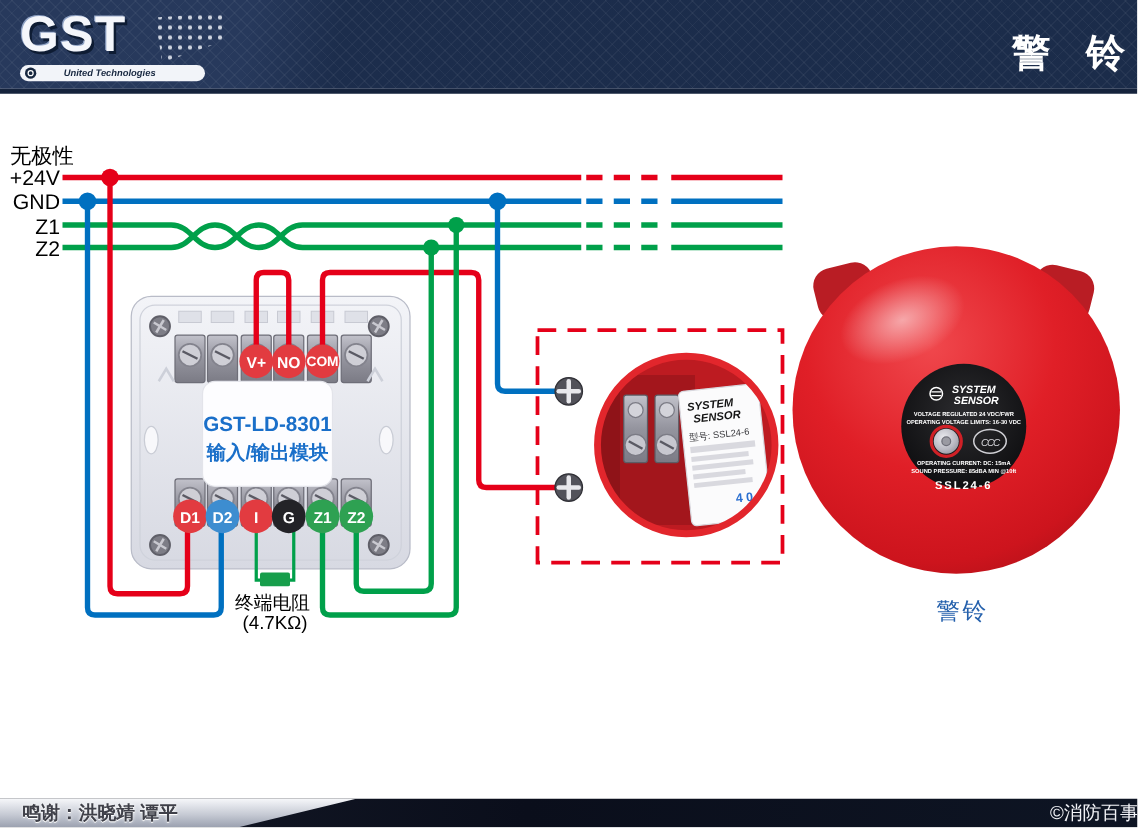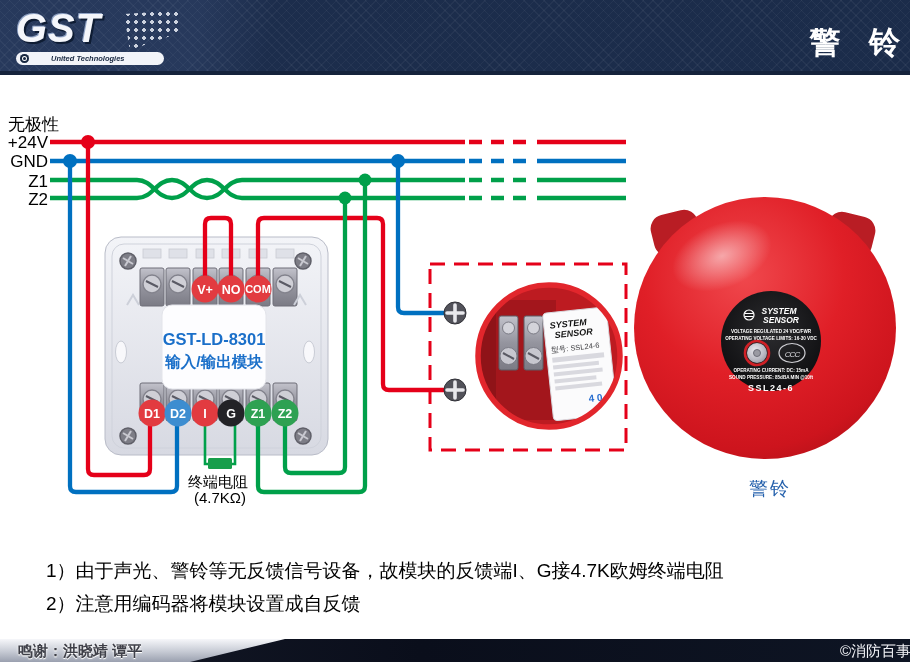--- a/index.html
+++ b/index.html
@@ -7,21 +7,21 @@
         font-family:"Liberation Sans","DejaVu Sans",sans-serif;}
 
   
   .header{position:absolute;left:0;top:0;width:910px;height:75px;
     background:
       repeating-linear-gradient(45deg, rgba(255,255,255,0.045) 0 1px, transparent 1px 7px),
       repeating-linear-gradient(-45deg, rgba(255,255,255,0.04) 0 1px, transparent 1px 7px),
       linear-gradient(100deg,#27395c 0%,#27395c 22%,#1c2d4c 30%,#1b2c4a 100%);
     border-bottom:4px solid #15233c;box-sizing:border-box;}
   .logo{position:absolute;left:16px;top:8px;width:190px;height:58px;}
-  .logo-text{font-style:italic;font-weight:bold;font-size:40px;line-height:40px;color:#f4f6fb;
+  .logo-text{font-weight:bold;font-size:40px;line-height:40px;color:#f4f6fb;
     letter-spacing:1px;text-shadow:2px 2px 0 #0e1c33, -1px -1px 0 #8fa2c4;}
   .logo-dots{position:absolute;left:108px;top:2px;width:58px;height:40px;
     background:radial-gradient(circle,#e9edf5 1.6px,transparent 1.8px);
     background-size:8px 8px;
     clip-path:polygon(0 10%,100% 0,100% 55%,10% 100%);opacity:.85;}
   .logo-bar{position:absolute;left:0;top:44px;width:148px;height:13px;background:#f2f4f9;
     border-radius:7px;display:flex;align-items:center;gap:22px;padding:0 4px;box-sizing:border-box;}
   .logo-bar .dot{width:9px;height:9px;border-radius:50%;background:#16263f;flex:0 0 auto;
     box-shadow:inset 0 0 0 2px #16263f, inset 0 0 0 3px #fff;}
   .logo-tagline{font-size:7.5px;font-weight:bold;font-style:italic;color:#16263f;white-space:nowrap;}
@@ -357,24 +357,20 @@
         </g>
         <text x="771" y="372" font-size="4.6" font-weight="bold">OPERATING CURRENT: DC: 15mA</text>
         <text x="771" y="378.5" font-size="4.6" font-weight="bold">SOUND PRESSURE: 85dBA MIN @10ft</text>
         <text x="771" y="391" font-size="9" font-weight="bold" letter-spacing="1.5">SSL24-6</text>
       </g>
       <text x="770" y="495" font-size="19" text-anchor="middle" letter-spacing="2" fill="#2460ac">警铃</text>
     </g>
   </svg>
   </div>
 
-  <div class="notes">
-    <p>1）由于声光、警铃等无反馈信号设备，故模块的反馈端I、G接4.7K欧姆终端电阻</p>
-    <p>2）注意用编码器将模块设置成自反馈</p>
-  </div>
 
   <div class="footer">
     <div class="credit-plate"></div>
     <div class="credits">鸣谢：洪晓靖 谭平</div>
     <div class="copyright">©消防百事通</div>
   </div>
 
 </div>
 
 </body></html>

